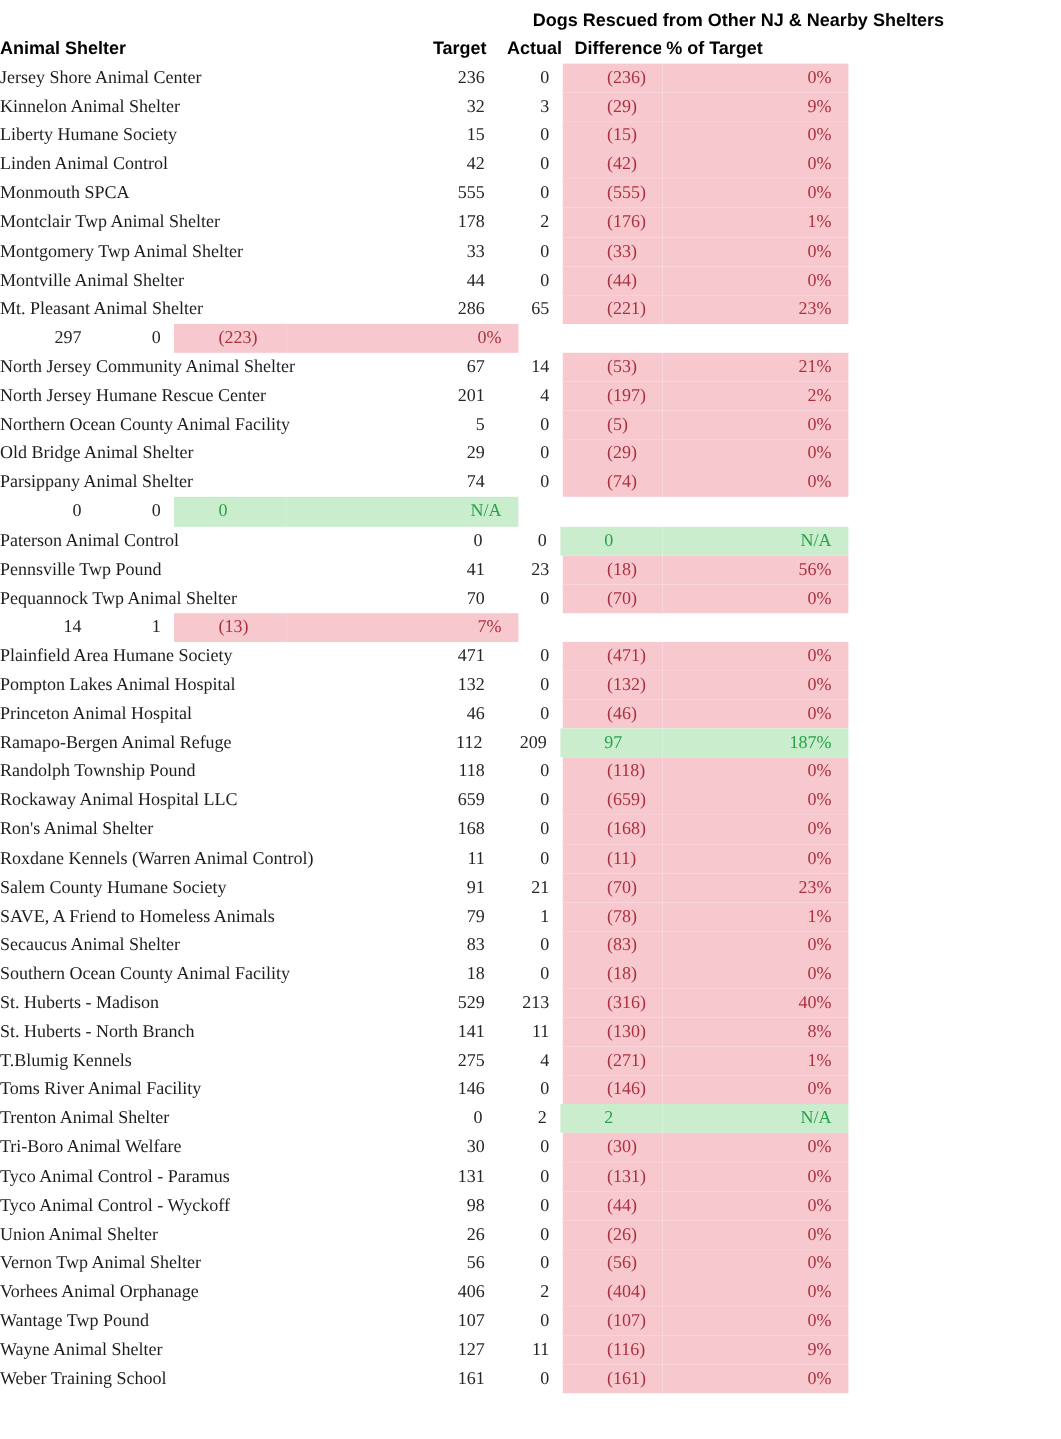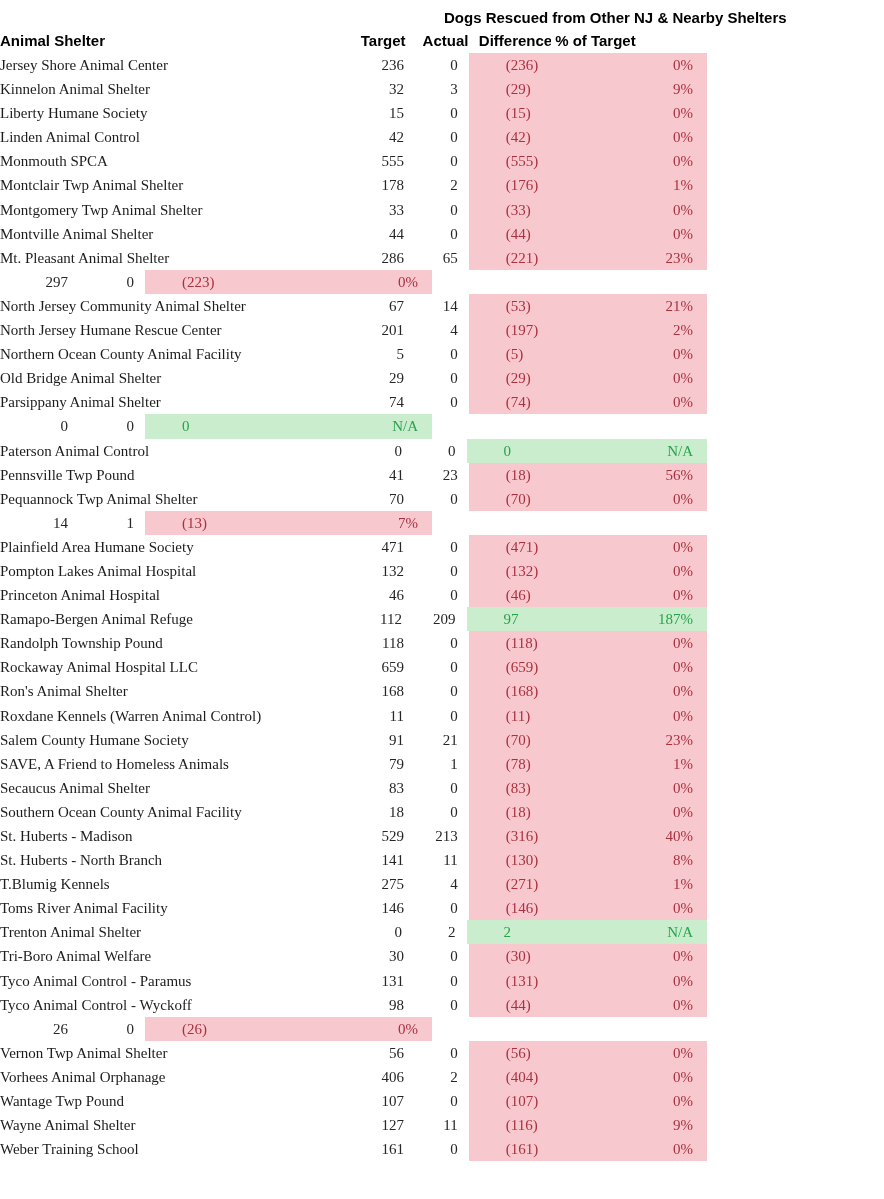--- a/index.html
+++ b/index.html
@@ -376,20 +376,21 @@
     <div class="cell c-pct">0%</div>
   </div>
       <div class="row negative">
     <div class="cell c-name">Tyco Animal Control - Wyckoff</div>
     <div class="cell c-target num">98</div>
     <div class="cell c-actual num">0</div>
     <div class="cell c-diff">(44)</div>
     <div class="cell c-pct">0%</div>
   </div>
       <div class="row negative">
+    <div class="cell c-name">Union Animal Shelter</div>
     <div class="cell c-target num">26</div>
     <div class="cell c-actual num">0</div>
     <div class="cell c-diff">(26)</div>
     <div class="cell c-pct">0%</div>
   </div>
       <div class="row negative">
     <div class="cell c-name">Vernon Twp Animal Shelter</div>
     <div class="cell c-target num">56</div>
     <div class="cell c-actual num">0</div>
     <div class="cell c-diff">(56)</div>

